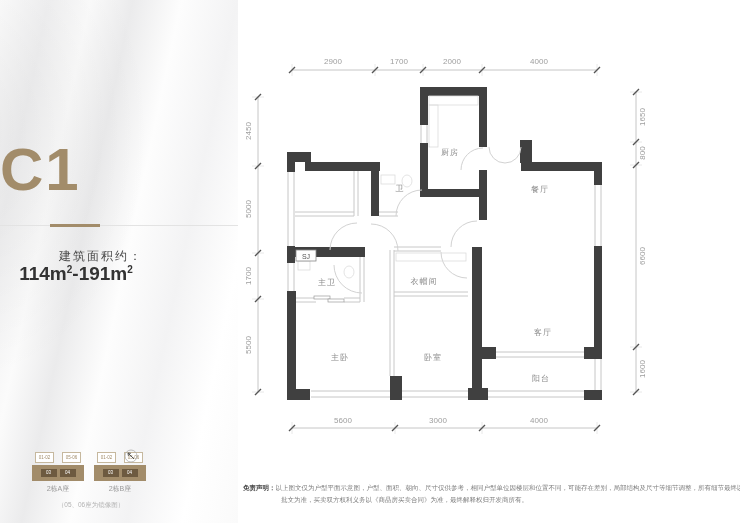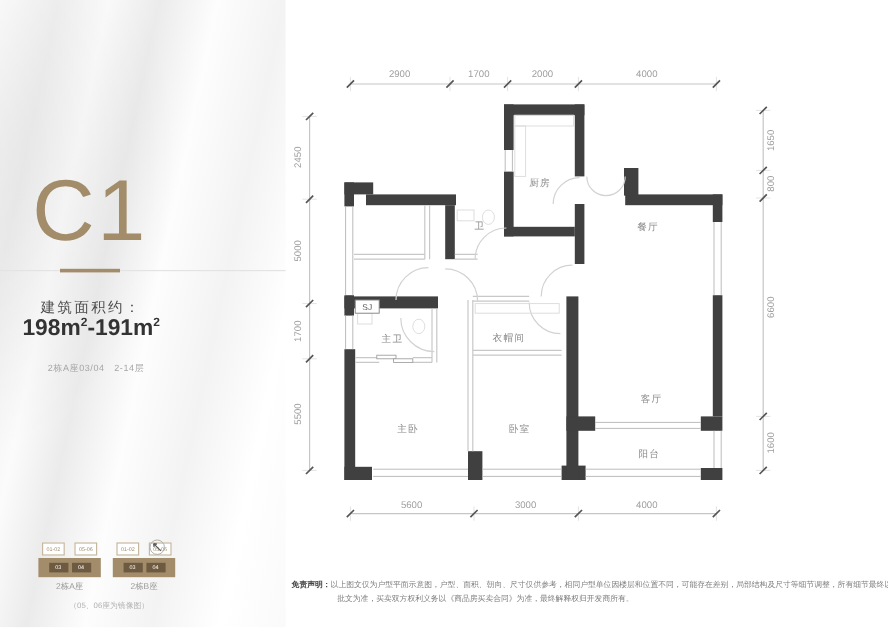--- a/index.html
+++ b/index.html
@@ -4,26 +4,26 @@
 <style>
   html,body{margin:0;padding:0;background:#fff;}
   .stage{position:relative;width:740px;height:523px;background:#ffffff;overflow:hidden;
          font-family:"Liberation Sans",sans-serif;}
   
   .panel{position:absolute;left:0;top:0;width:238px;height:523px;
     background:
       radial-gradient(130% 80% at -15% 25%, rgba(0,0,0,0.06), transparent 60%),
       linear-gradient(102deg,#ffffff 0%,#f1f1f2 14%,#fbfbfb 26%,#ebebec 38%,
                       #fdfdfd 52%,#f3f3f4 68%,#ffffff 84%,#fafafa 100%);}
-  .unit-name{position:absolute;top:140px;left:0;width:150px;text-align:center;
-    font-size:72px;line-height:1;color:#a28c6a;letter-spacing:2px;font-weight:400;}
+  .unit-name{position:absolute;top:140px;left:0;width:150px;
+    font-size:60px;line-height:1;color:#a28c6a;letter-spacing:2px;font-weight:700;}
   .rule{position:absolute;top:225px;left:0;width:238px;height:1px;background:#e3e3e3;}
   .rule-accent{position:absolute;top:-1px;left:50px;width:50px;height:3px;background:#a28c6a;display:block;}
   .area-label{position:absolute;top:248px;left:0;width:152px;text-align:center;
-    font-size:12px;letter-spacing:2px;color:#4a4a4a;}
+    font-size:12px;letter-spacing:2px;color:#4a4a4a;padding-left:25px;}
   .area-value{position:absolute;top:263px;left:0;width:152px;text-align:center;
     font-size:19px;font-weight:bold;color:#333;}
   .area-value sup{font-size:10px;}
   .unit-lines{position:absolute;top:298px;left:5px;width:150px;text-align:center;
     font-size:7.5px;letter-spacing:0.5px;color:#a6a6a6;line-height:17.5px;}
   
   .legend{position:absolute;left:32px;top:452px;display:flex;gap:10px;}
   .bldg{width:52px;text-align:center;}
   .bldg-top{display:flex;justify-content:space-between;padding:0 3px;margin-bottom:2px;}
   .ubox{display:block;width:17px;height:9px;border:0.5px solid #c6b89e;background:#fff;
@@ -48,24 +48,23 @@
 
 <div class="stage">
 
   <div class="panel">
     <div class="unit-name">C1</div>
     <div class="rule">
       <span class="rule-accent"></span>
     </div>
     <div class="area-label">建筑面积约：</div>
     <div class="area-value">
-      <span>198m</span><sup>2</sup><span>-191m</span><sup>2</sup>
+      <span>114m</span><sup>2</sup><span>-191m</span><sup>2</sup>
     </div>
     <div class="unit-lines">
-      <div>2栋A座03/04　2-14层</div>
     </div>
 
     <div class="legend">
       <div class="bldg">
         <div class="bldg-top">
           <span class="ubox">01-02</span>
           <span class="ubox">05-06</span>
         </div>
         <div class="bldg-base">
           <span class="hbox">03</span>

